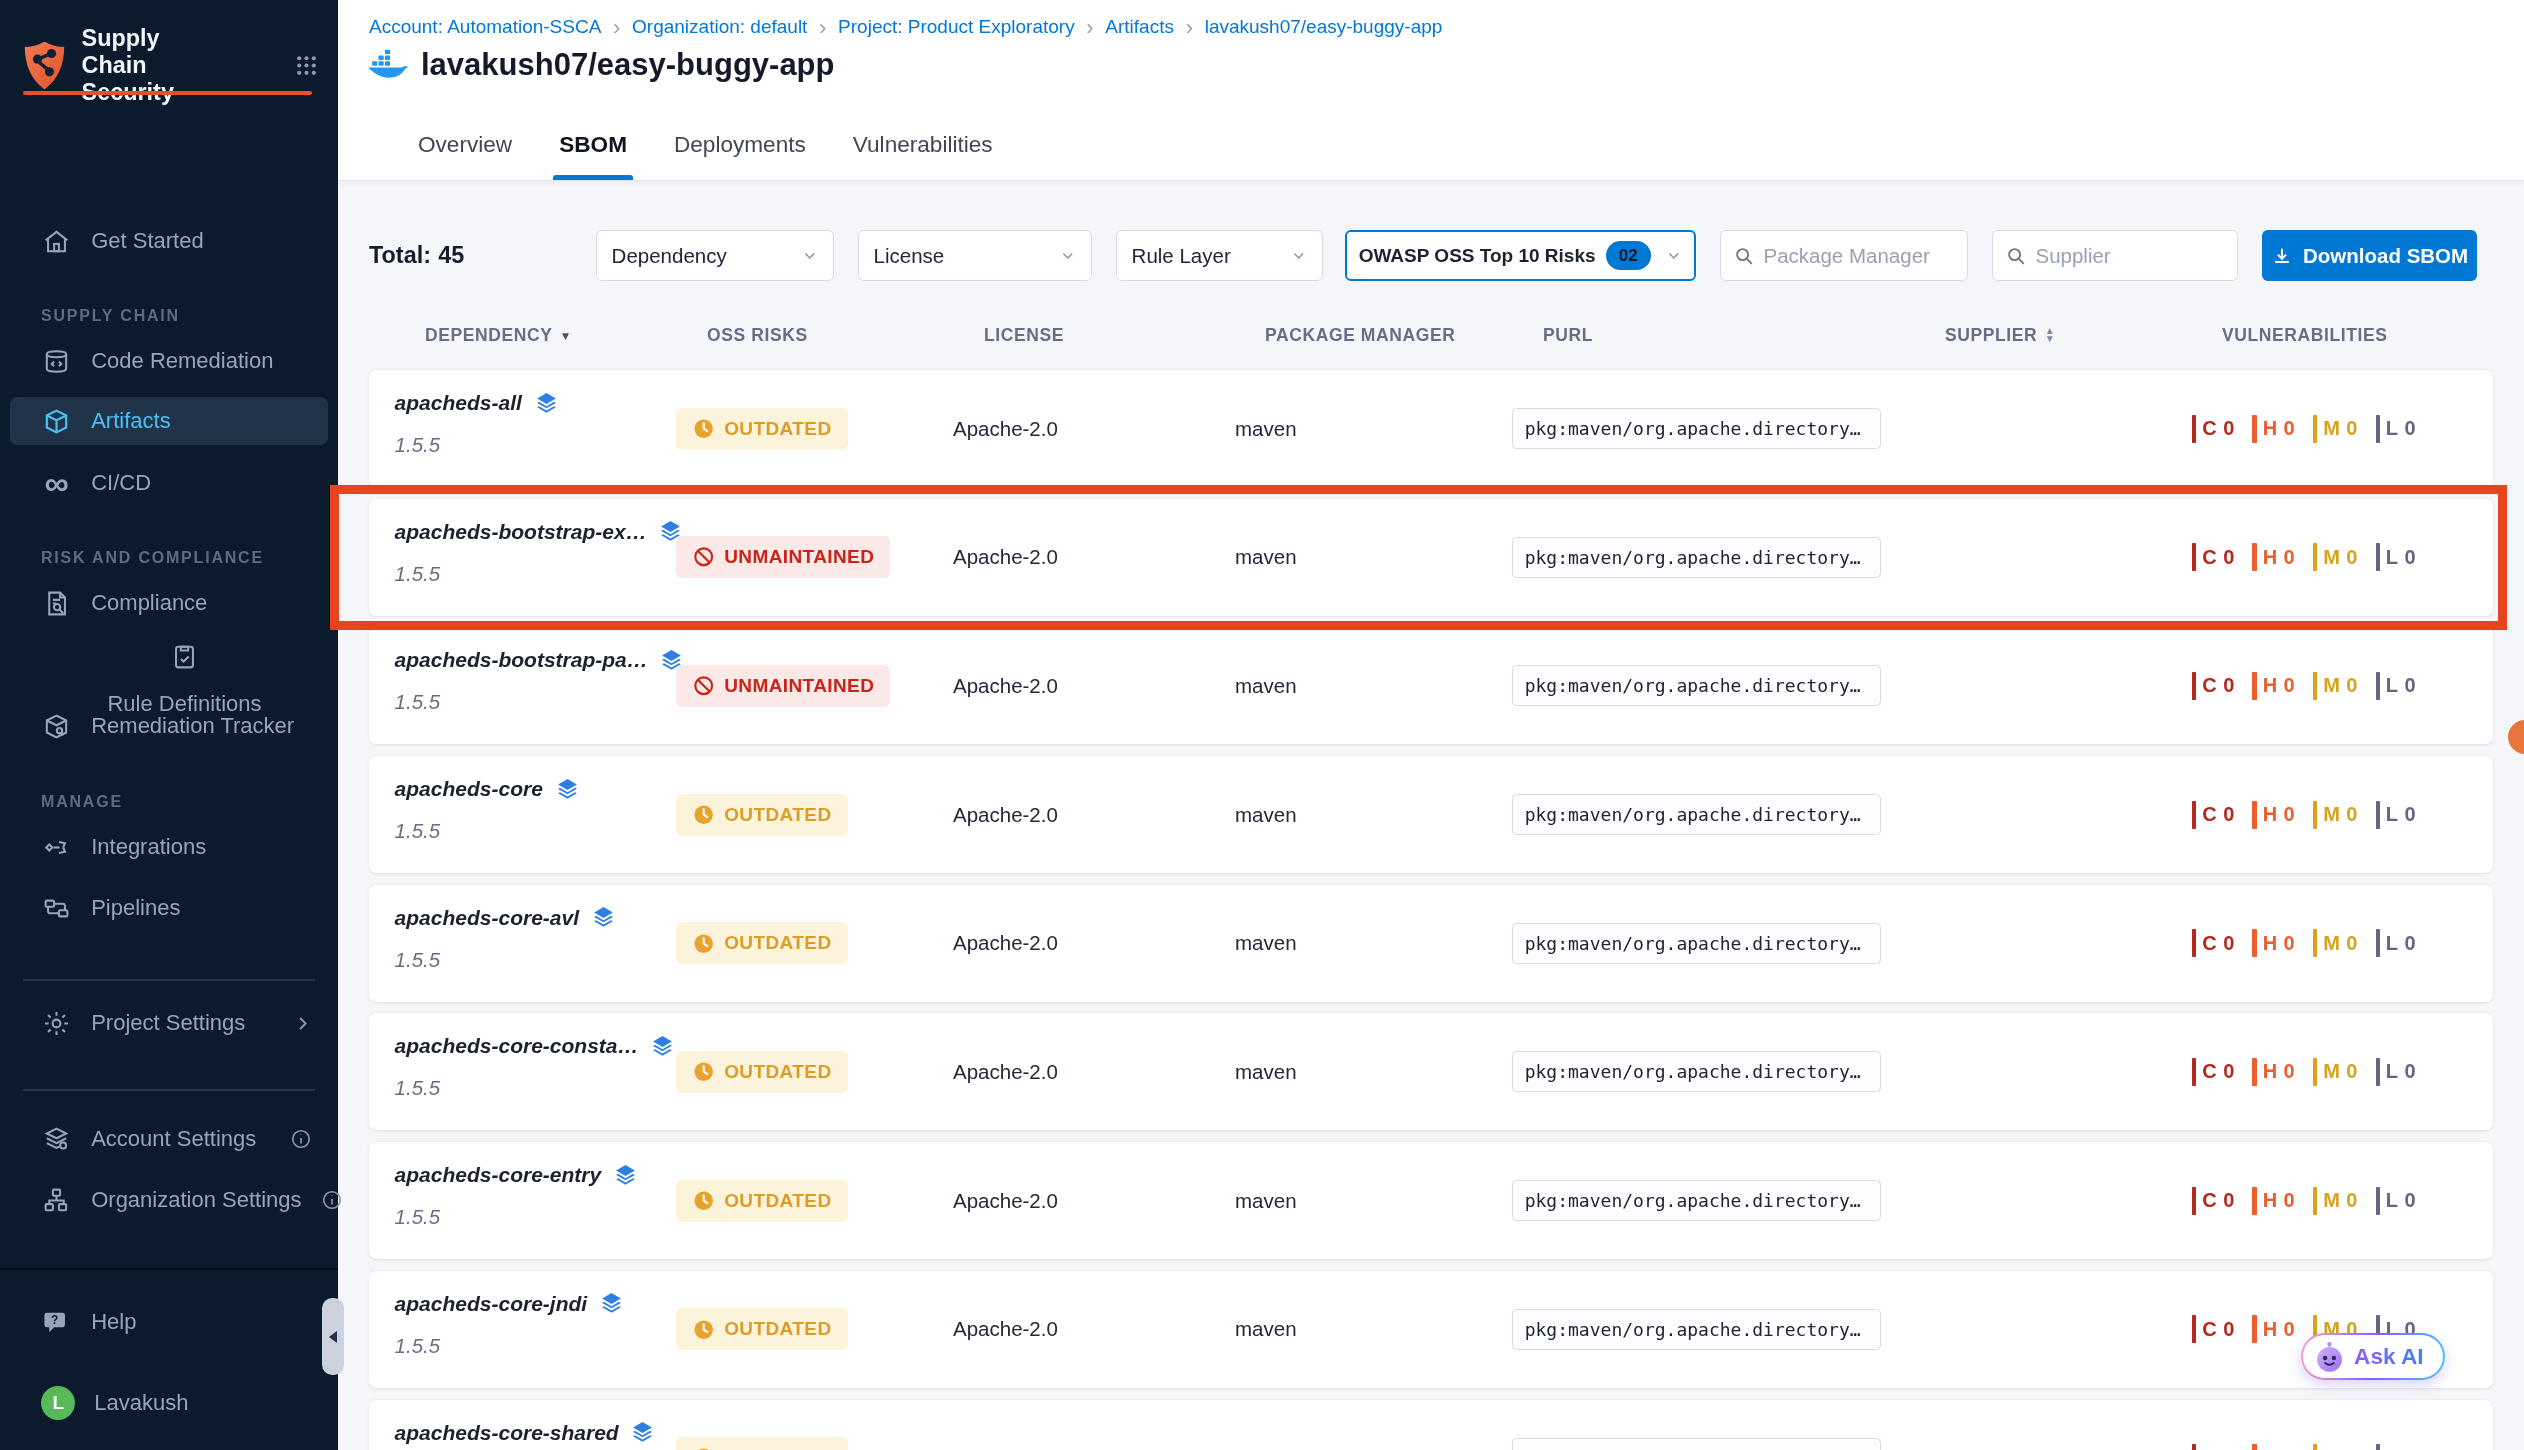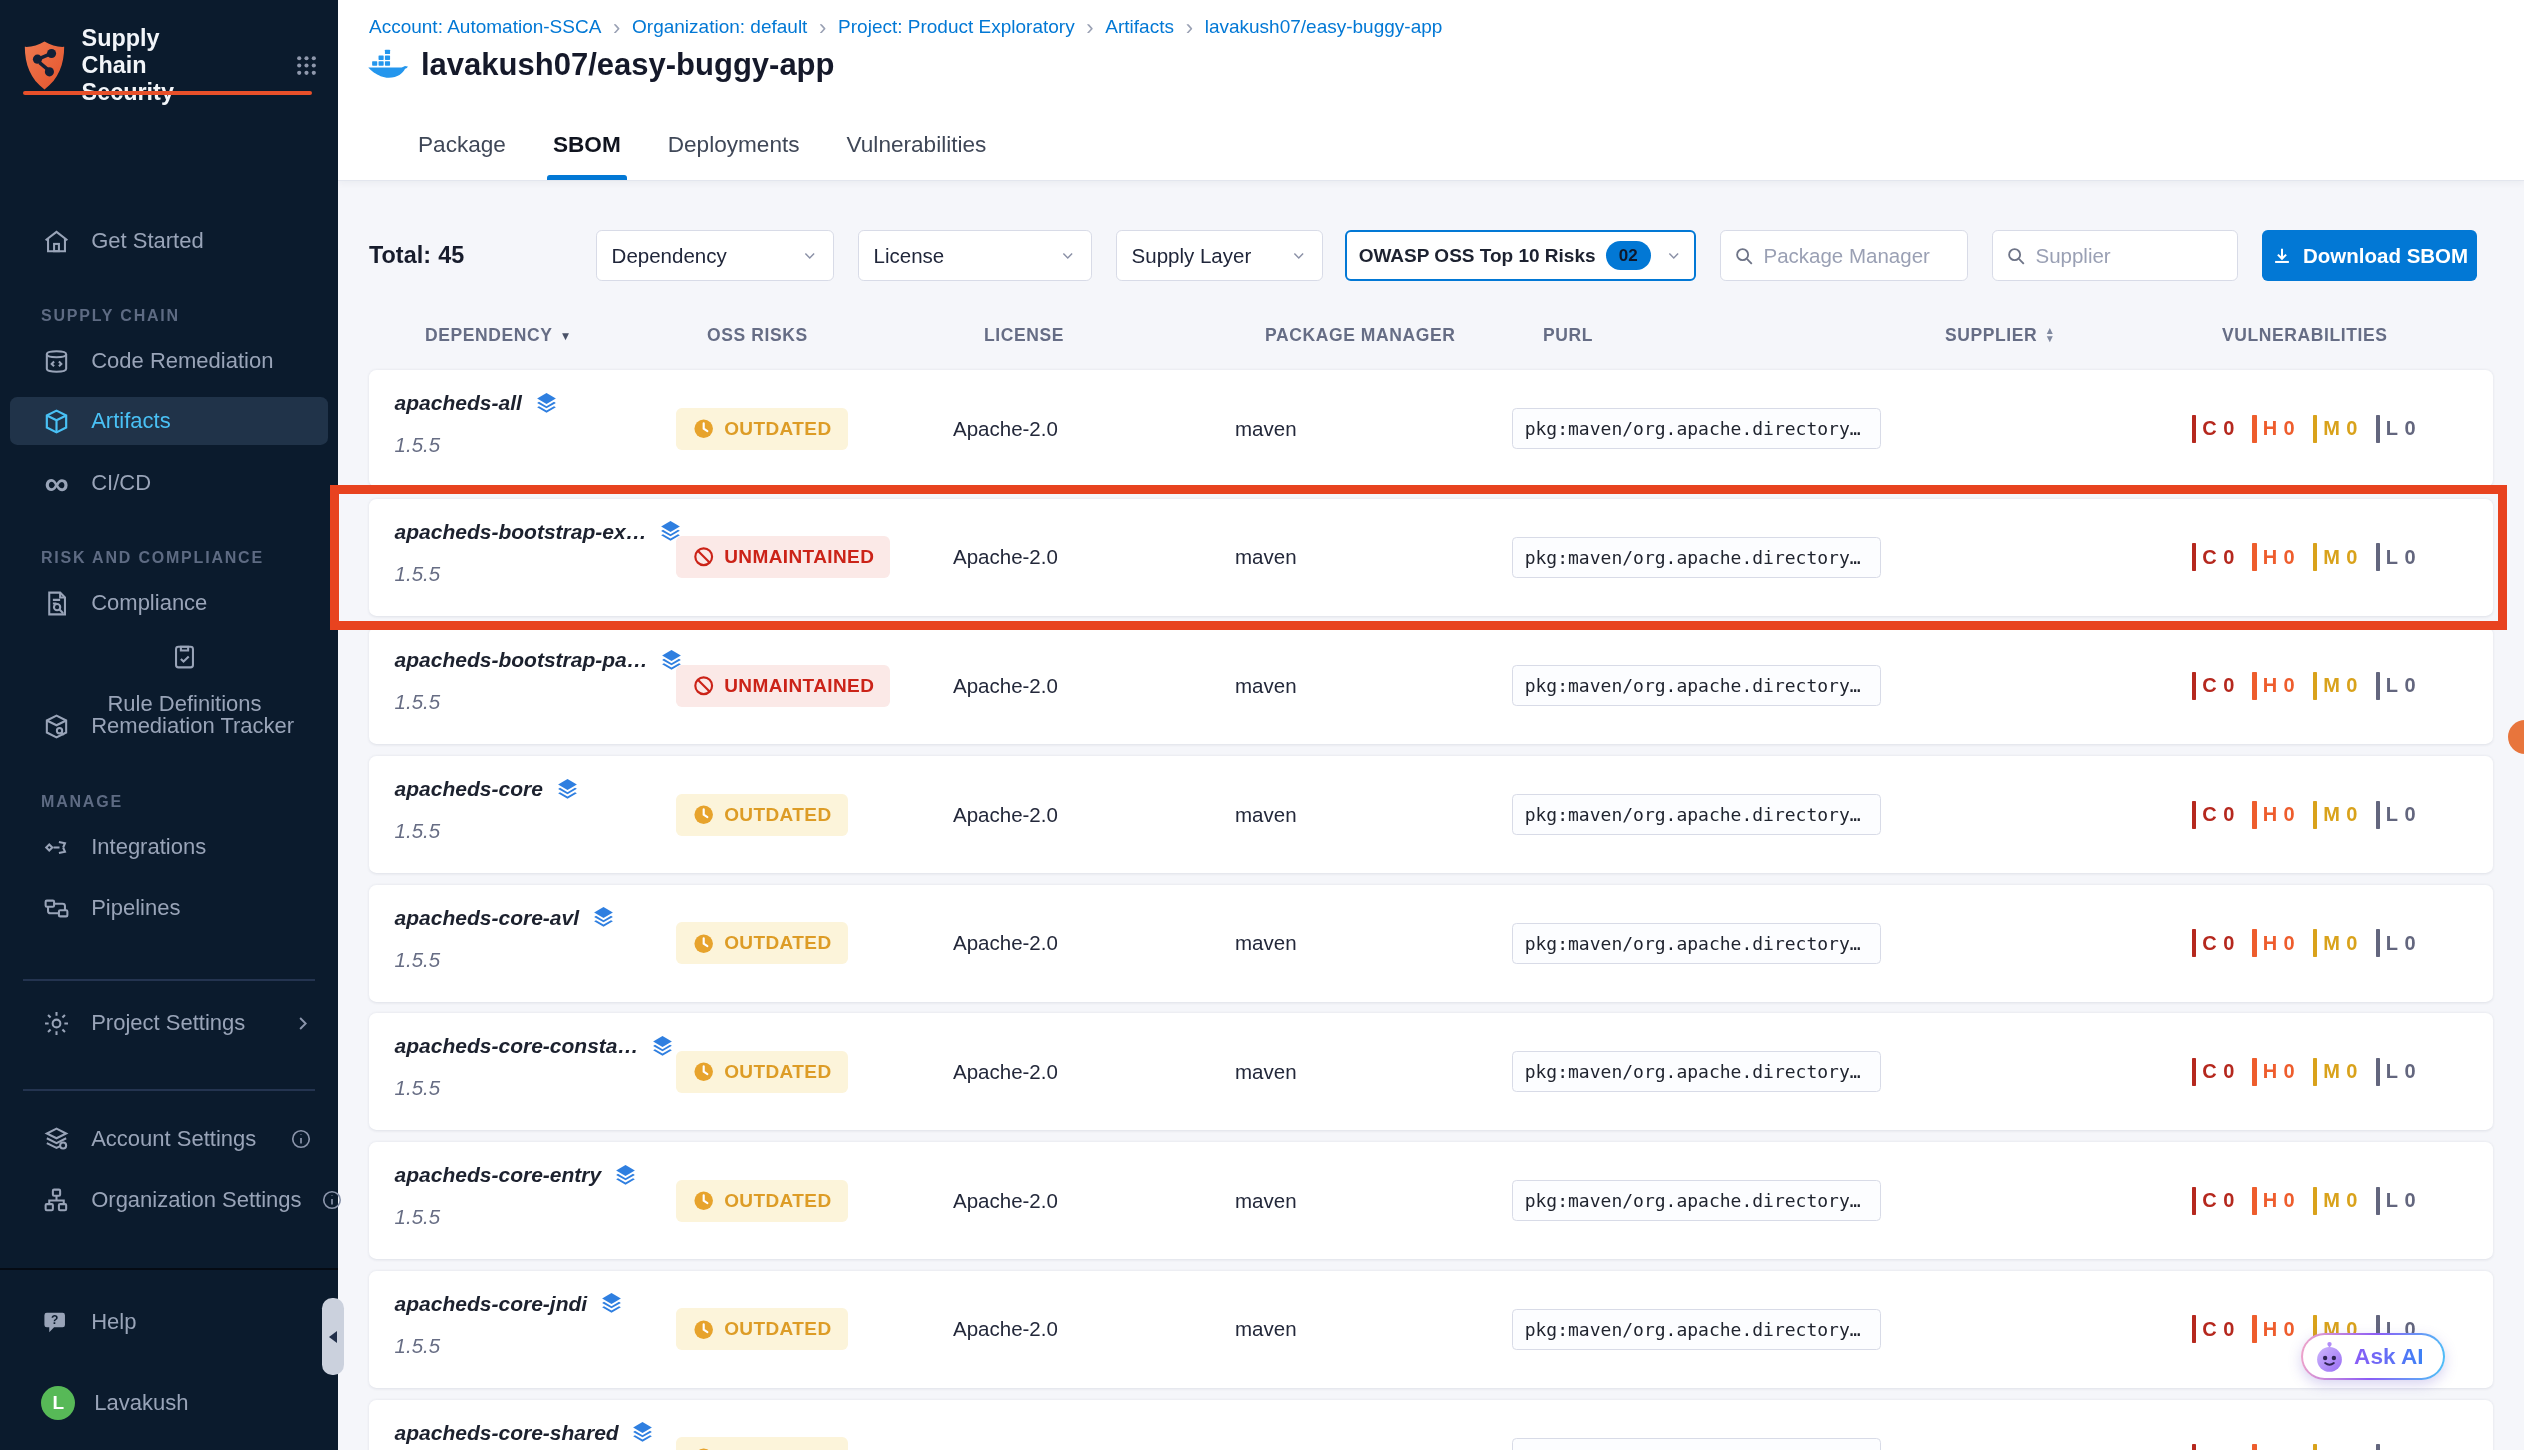--- a/index.html
+++ b/index.html
@@ -311,21 +311,21 @@
             <rect x="18" y="11" width="8" height="7" rx="1"></rect>
             <rect x="28" y="11" width="8" height="7" rx="1"></rect>
             <rect x="28" y="2" width="8" height="7" rx="1"></rect>
             <path d="M2 30c0 0 14 16 32 16 14 0 22-7 25.4-14 2-.6 3.6-1.9 4.6-3.6-1.8.2-3.7-.3-4.7-.8C57.5 29 54.8 30 52 30H2z"></path>
           </svg>
       </span>
       <h1 class="page-title">lavakush07/easy-buggy-app</h1>
     </div>
     <div class="tabs" id="tabs">
         <div class="tab">
-          <span>Package</span>
+          <span>Overview</span>
         </div>
         <div class="tab active">
           <span>SBOM</span>
         </div>
         <div class="tab">
           <span>Deployments</span>
         </div>
         <div class="tab">
           <span>Vulnerabilities</span>
         </div>
@@ -346,21 +346,21 @@
               </svg>
             </span>
           </div><div class="dd" style="left: 520px; width: 234px;">
             <span>License</span>
             <span class="chev">
               <svg width="17.5" height="17.5" viewBox="0 0 24 24" fill="none" stroke="currentColor" stroke-width="2">
                 <path d="M6 9l6 6 6-6"></path>
               </svg>
             </span>
           </div><div class="dd" style="left: 778px; width: 207px;">
-            <span>Supply Layer</span>
+            <span>Rule Layer</span>
             <span class="chev">
               <svg width="17.5" height="17.5" viewBox="0 0 24 24" fill="none" stroke="currentColor" stroke-width="2">
                 <path d="M6 9l6 6 6-6"></path>
               </svg>
             </span>
           </div></span>
       <div class="owasp">
         <span>OWASP OSS Top 10 Risks</span>
         <span class="pill">02</span>
         <span class="chev">

